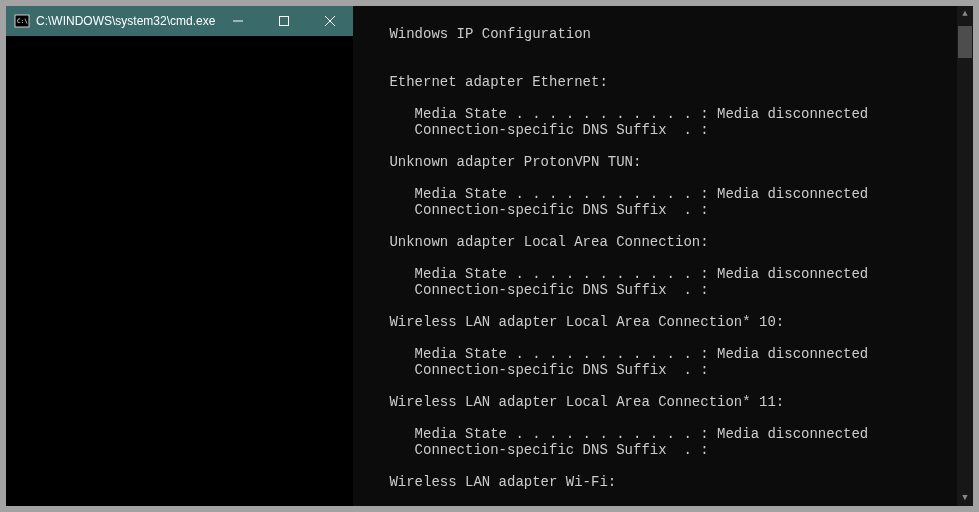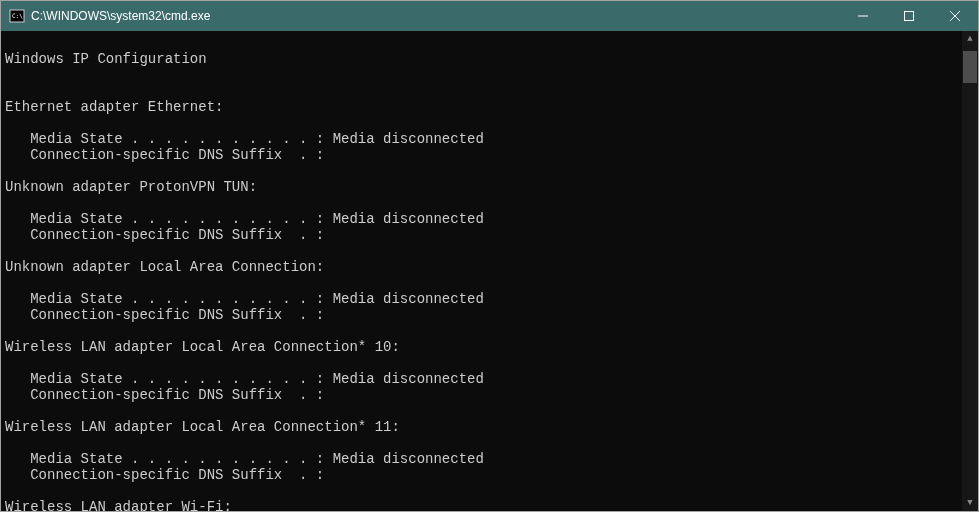--- a/index.html
+++ b/index.html
@@ -8,22 +8,22 @@
       height: 512px;
       background: #000;
       font-family: Consolas, 'Courier New', monospace;
       font-size: 14px;
       overflow: hidden;
     }
     .window {
       width: 100%;
       height: 100%;
       display: flex;
-      flex-direction: column;
-      border: 1px solid #a3a3a3;
+      flex-direction: row;
+      border: 6px solid #a3a3a3;
     }
     .titlebar {
       height: 30px;
       background: #3a6a6a;
       display: flex;
       align-items: center;
       color: #fff;
       font-family: "Segoe UI", Tahoma, sans-serif;
       font-size: 12px;
     }
@@ -61,20 +61,21 @@
     }
     .terminal {
       position: absolute;
       inset: 0;
       padding: 4px 6px 4px 4px;
       color: #cccccc;
       line-height: 16px;
       white-space: pre;
       font-family: Consolas, 'Courier New', monospace;
       overflow: hidden;
+      margin-left: 32px;
     }
     .scrollbar {
       position: absolute;
       right: 0;
       top: 0;
       width: 16px;
       height: 100%;
       background: #171717;
     }
     .scrollbar-thumb {

